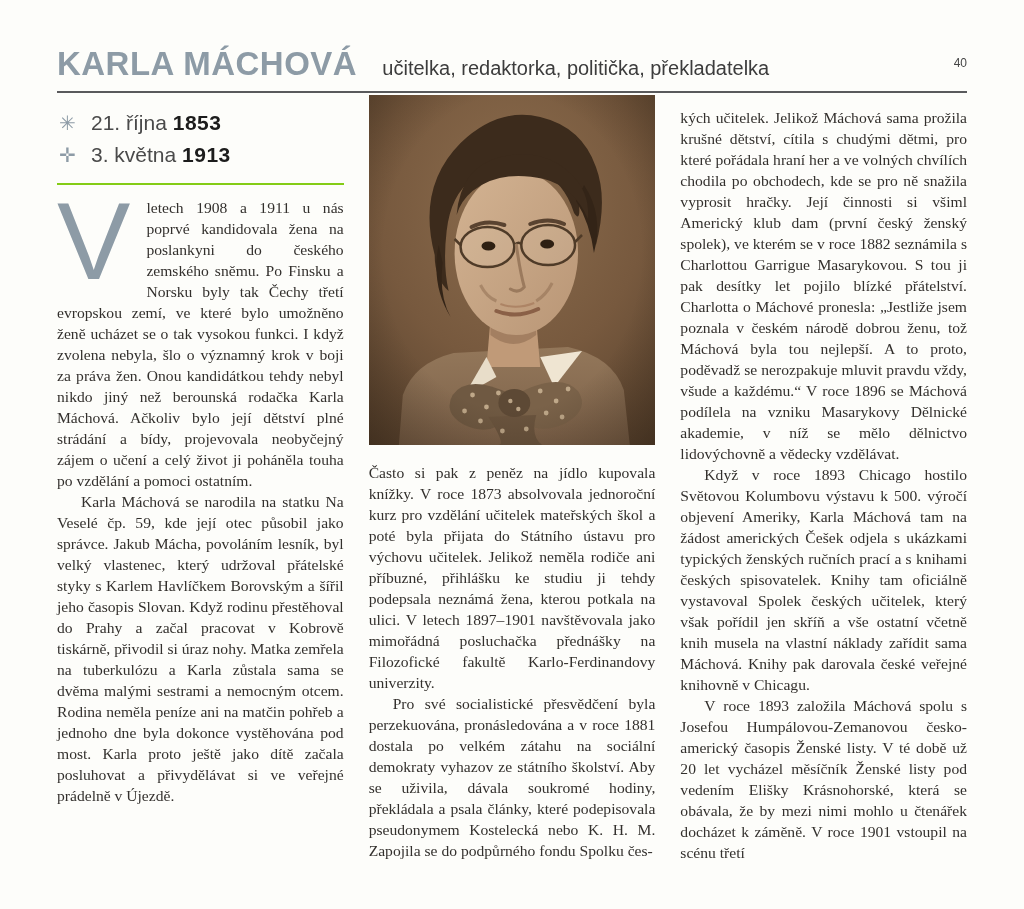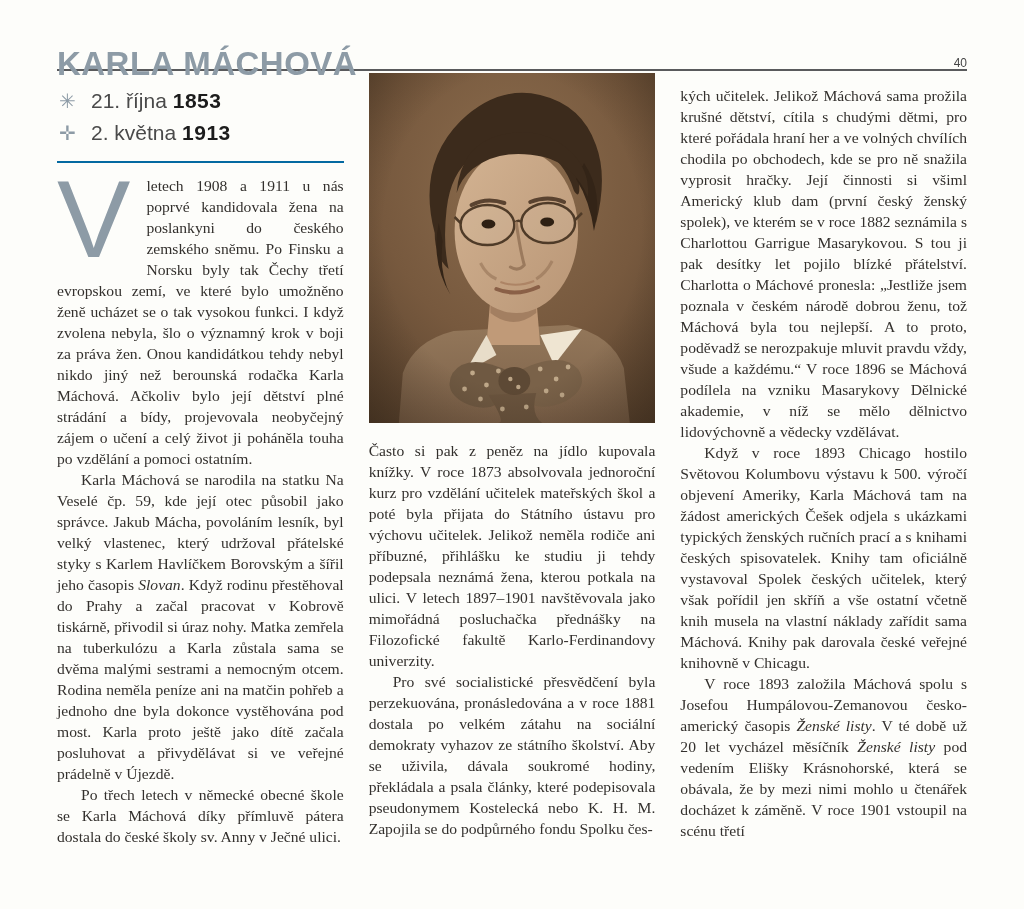--- a/index.html
+++ b/index.html
@@ -7,21 +7,21 @@
     width:1024px;height:909px;
     background:#fdfdfa;
     font-family:"Liberation Serif",serif;
     color:#33302d;
     -webkit-font-smoothing:antialiased;
   }
   .page{position:relative;width:1024px;height:909px;overflow:hidden;background:#fdfdfa;}
   .content{position:absolute;left:57px;top:0;width:910px;}
 
   
-  .header{position:relative;height:69px;}
+  .header{position:relative;height:91px;}
   .header-inner{display:flex;align-items:baseline;padding-top:44px;}
   .title{
     font-family:"Liberation Sans",sans-serif;
     font-weight:bold;font-size:34px;letter-spacing:.5px;
     color:#8d9ba6;transform:scaleX(.97);transform-origin:left bottom;
     white-space:nowrap;
   }
   .subtitle{
     font-family:"Liberation Sans",sans-serif;
     font-size:20px;color:#3c3c3c;margin-left:16px;white-space:nowrap;
@@ -31,38 +31,38 @@
     font-family:"Liberation Sans",sans-serif;
     font-size:12px;color:#454545;
   }
   .rule-top{border-top:2px solid #595a5c;}
 
   
   .cols{display:grid;grid-template-columns:1fr 1fr 1fr;gap:25px;}
   .col{min-width:0;}
 
   
-  .vitals{padding:14px 2px 12px 2px;border-bottom:2px solid #0369a1;}
+  .vitals{padding:14px 2px 12px 2px;border-bottom:2px solid #84cc16;}
   .vital-row{
     font-family:"Liberation Sans",sans-serif;
     font-size:21px;line-height:31px;color:#4a4a4a;white-space:nowrap;
   }
   .vital-symbol{color:#8d9ba6;display:inline-block;width:32px;font-size:20px;}
   .vital-year{font-weight:bold;color:#1c1c1c;letter-spacing:.5px;}
 
   
   .bodytext{
     font-size:15.6px;line-height:21px;text-align:justify;
     hyphens:auto;-webkit-hyphens:auto;
   }
   .col1-body{margin-top:12px;}
   .col3-body{padding-top:14px;}
   p.para{margin:0;}
   p.para.indent{text-indent:24px;}
-  .it{font-style:italic;}
+  .it{}
   .dropcap{
     float:left;
     font-family:"Liberation Sans",sans-serif;
     font-size:110px;line-height:82px;
     color:#8d9ba6;
     margin:3px 16px 0 0;
     font-weight:normal;
   }
 
   
@@ -76,42 +76,42 @@
 </style>
 </head>
 <body>
 
 <div class="page">
   <div class="content">
 
     <div class="header">
       <div class="header-inner">
         <span class="title">KARLA MÁCHOVÁ</span>
+        <span class="subtitle">učitelka, redaktorka, politička, překladatelka</span>
       </div>
       <span class="pagenum">40</span>
     </div>
 
     <div class="rule-top"></div>
 
     <div class="cols">
 
       <div class="col">
         <div class="vitals">
           <div class="vital-row">
             <span class="vital-symbol">✳</span><span>21. října</span>&nbsp;<span class="vital-year">1853</span>
           </div>
           <div class="vital-row">
-            <span class="vital-symbol">✛</span><span>2. května</span>&nbsp;<span class="vital-year">1913</span>
+            <span class="vital-symbol">✛</span><span>3. května</span>&nbsp;<span class="vital-year">1913</span>
           </div>
         </div>
 
         <div class="bodytext col1-body">
           <p class="para"><span class="dropcap">V</span><span><span>letech 1908 a 1911 u nás poprvé kandidovala žena na poslankyni do českého zemského sněmu. Po Finsku a Norsku byly tak Čechy třetí evropskou zemí, ve které bylo umožněno ženě ucházet se o tak vysokou funkci. I když zvolena nebyla, šlo o významný krok v boji za práva žen. Onou kandidátkou tehdy nebyl nikdo jiný než berounská rodačka Karla Máchová. Ačkoliv bylo její dětství plné strádání a bídy, projevovala neobyčejný zájem o učení a celý život ji poháněla touha po vzdělání a pomoci ostatním.</span></span></p>
           <p class="para indent"><span><span>Karla Máchová se narodila na statku Na Veselé čp. 59, kde její otec působil jako správce. Jakub Mácha, povoláním lesník, byl velký vlastenec, který udržoval přátelské styky s Karlem Havlíčkem Borovským a šířil jeho časopis </span><span class="it">Slovan</span><span>. Když rodinu přestěhoval do Prahy a začal pracovat v Kobrově tiskárně, přivodil si úraz nohy. Matka zemřela na tuberkulózu a Karla zůstala sama se dvěma malými sestrami a nemocným otcem. Rodina neměla peníze ani na matčin pohřeb a jednoho dne byla dokonce vystěhována pod most. Karla proto ještě jako dítě začala posluhovat a přivydělávat si ve veřejné prádelně v Újezdě.</span></span></p>
-          <p class="para indent"><span><span>Po třech letech v německé obecné škole se Karla Máchová díky přímluvě pátera dostala do české školy sv. Anny v Ječné ulici.</span></span></p>
         </div>
       </div>
 
       <div class="col">
         <div class="photo">
           <svg viewBox="0 0 288 350" preserveAspectRatio="none">
             <defs>
               <radialGradient id="bgGrad" cx="50%" cy="30%" r="85%">
                 <stop offset="0%" stop-color="#8b6c4d"></stop>
                 <stop offset="55%" stop-color="#77593e"></stop>

